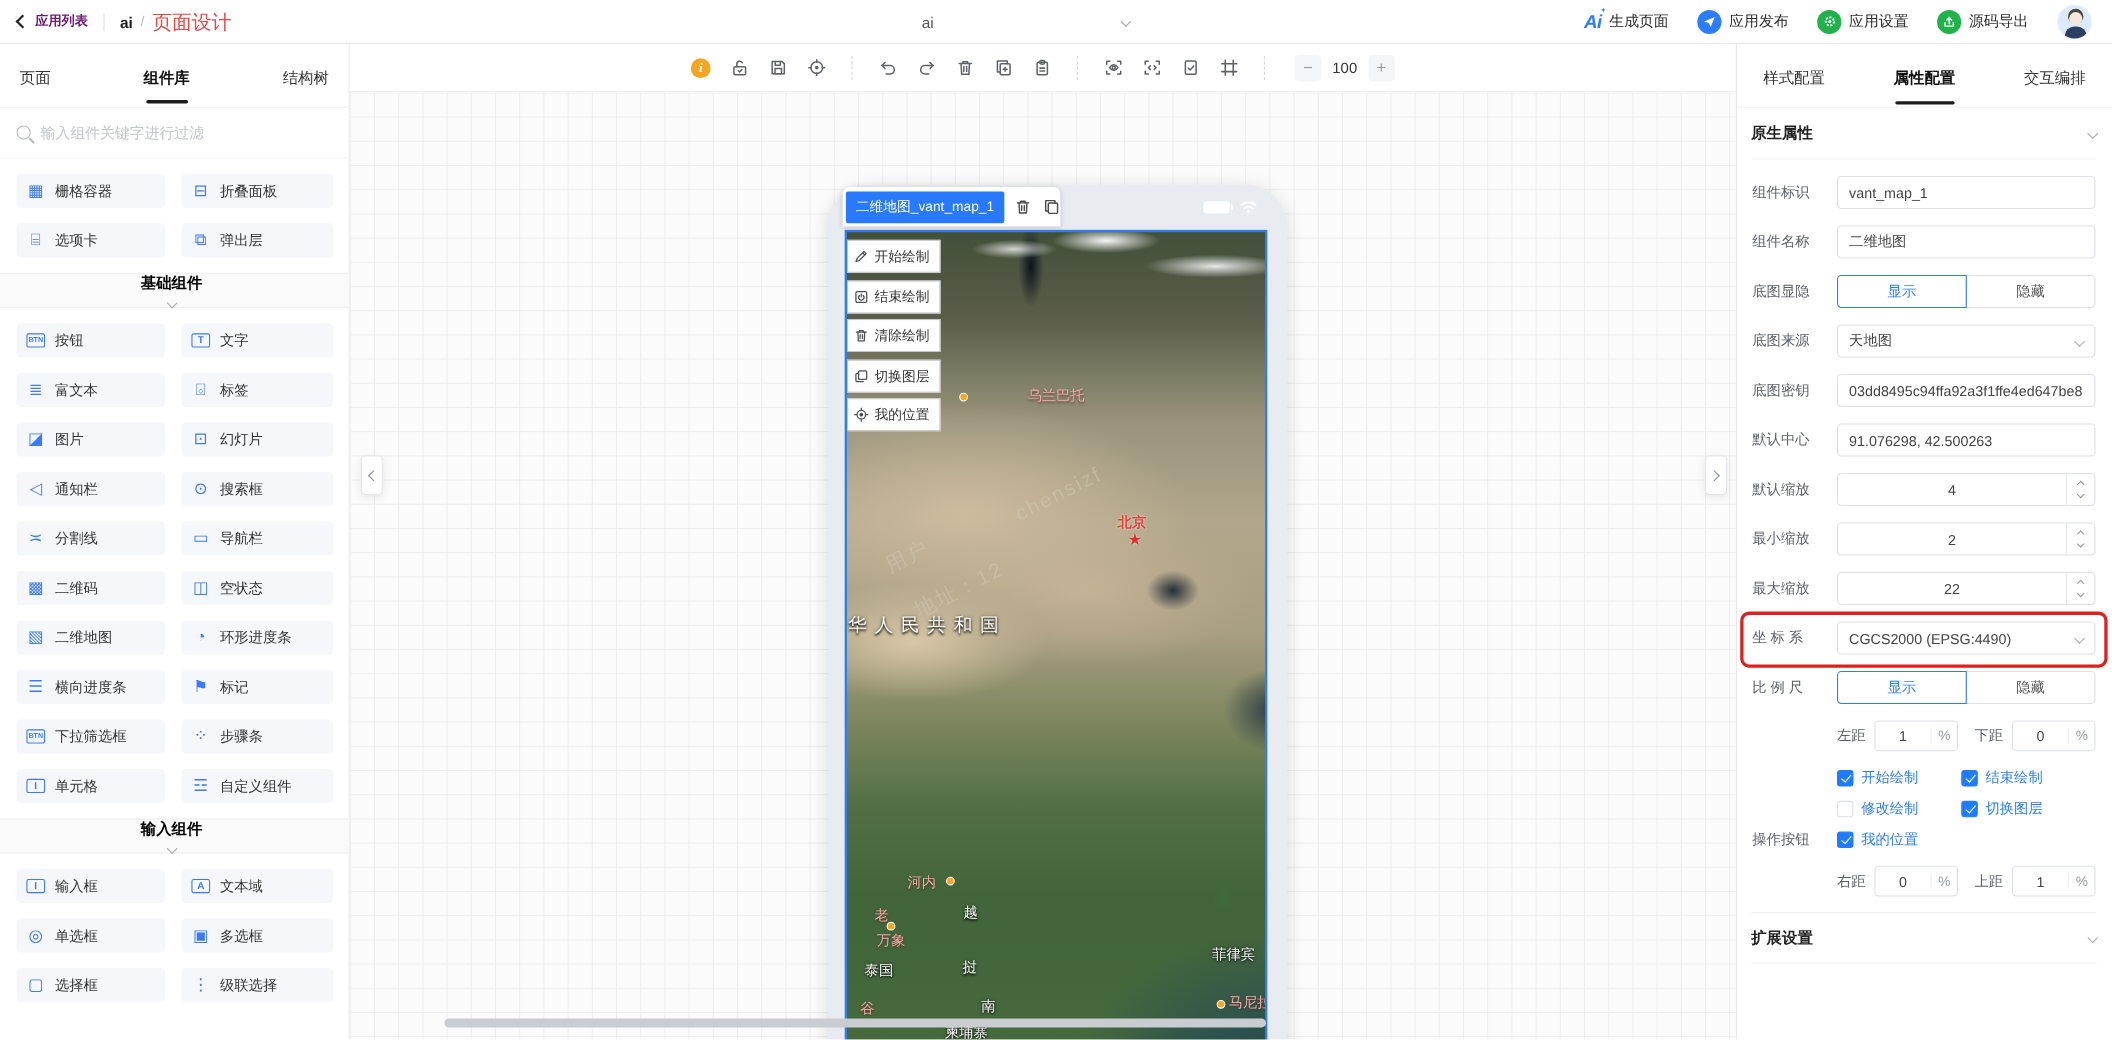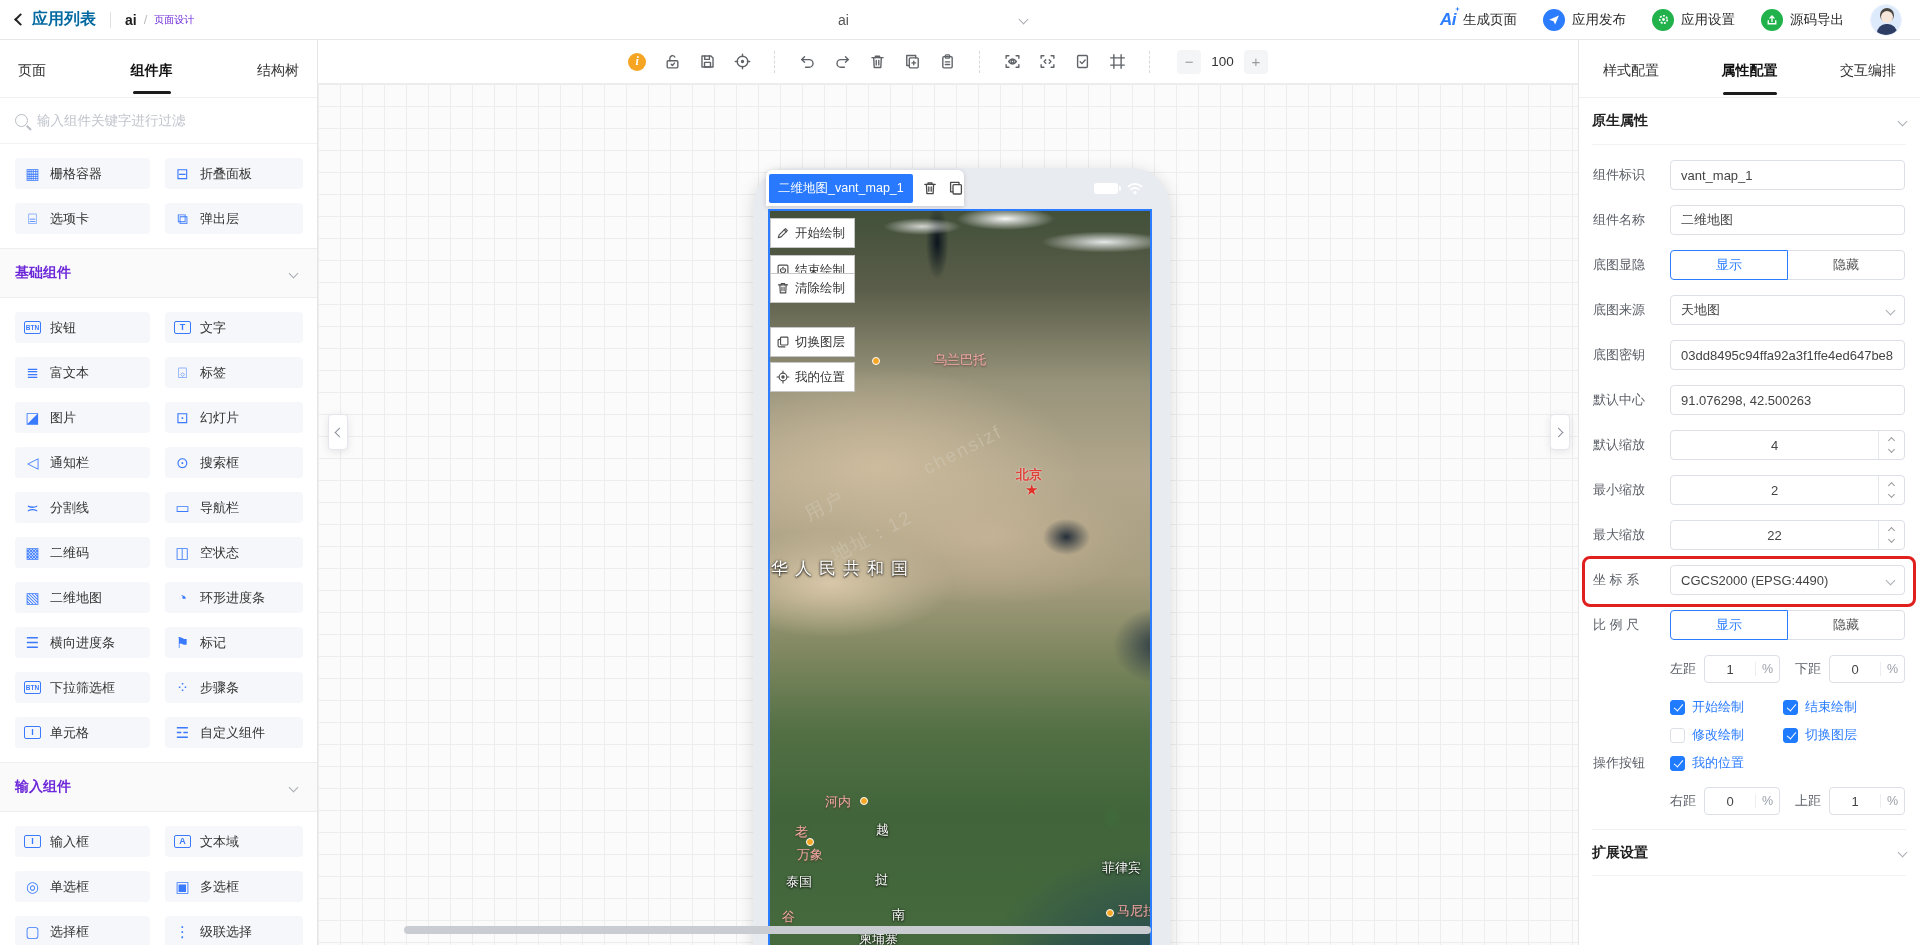--- a/index.html
+++ b/index.html
@@ -4,25 +4,25 @@
 <style>
   * { margin:0; padding:0; box-sizing:border-box; }
   html,body { width:1920px; height:945px; overflow:hidden; background:#fff;
     font-family:"Liberation Sans","DejaVu Sans",sans-serif; font-size:13px; color:#333; }
 
   
   .topbar { height:40px; background:#fff; border-bottom:1px solid #e8e8e8;
     display:flex; align-items:center; padding:0 18px 0 16px; position:relative; }
   .back-group { display:flex; align-items:center; gap:7px; cursor:pointer; }
   .chevL { width:9px; height:9px; border-left:2px solid #222; border-bottom:2px solid #222; transform:rotate(45deg); }
-  .back-label { font-size:16px; font-weight:bold; color:#0369a1; }
+  .back-label { font-size:12px; font-weight:bold; color:#701a75; }
   .tb-div { width:1px; height:16px; background:#e0e0e0; margin:0 14px; }
   .bc-app { font-weight:bold; color:#1c1c1c; font-size:14px; }
   .bc-sep { color:#bbb; margin:0 7px; }
-  .bc-page { color:#6d28d9; font-size:10px; }
+  .bc-page { color:#ef4444; font-size:18px; }
   .page-select { position:absolute; left:688px; width:345px; height:40px; display:flex;
     align-items:center; justify-content:space-between; padding:0 6px 0 150px; cursor:pointer; }
   .page-select .val { color:#555; font-size:14px; }
   .chev { display:inline-block; width:7px; height:7px; border-right:1.5px solid #a9adb3;
     border-bottom:1.5px solid #a9adb3; transform:rotate(45deg); }
   .chev.up { transform:rotate(-135deg); }
   .topbar-right { margin-left:auto; display:flex; align-items:center; gap:26px; }
   .tb-action { display:flex; align-items:center; gap:7px; cursor:pointer; font-size:13.5px; color:#2a2a2a; }
   .ai-logo { color:#2b7cff; font-weight:bold; font-style:italic; font-size:17px; letter-spacing:-.5px; position:relative; }
   .ai-logo::after { content:""; position:absolute; right:-4px; top:-3px; width:5px; height:5px;
@@ -45,22 +45,22 @@
   .lp-search { height:46px; display:flex; align-items:center; gap:9px; padding:0 15px; border-bottom:1px solid #f2f2f2; }
   .search-glyph { width:13px; height:13px; border:1.6px solid #b7bbc2; border-radius:50%; position:relative; flex:none; }
   .search-glyph::after { content:""; position:absolute; width:6px; height:1.6px; background:#b7bbc2; transform:rotate(45deg); left:10px; top:12px; }
   .lp-search input { border:none; outline:none; flex:1; font-size:13.5px; color:#333; font-family:inherit; }
   .lp-search input::placeholder { color:#c0c4cc; }
   .citems { display:grid; grid-template-columns:135px 138px; column-gap:15px; row-gap:14px; padding:14px 0 14px 15px; }
   .citem { height:31px; background:#f6f7fa; border-radius:4px; display:flex; align-items:center; gap:9px; padding:0 9px; cursor:grab; }
   .cicon { color:#3a7afe; font-size:15px; width:17px; text-align:center; flex:none; line-height:1; }
   .cicon.boxed { font-size:6.5px; font-weight:bold; border:1.2px solid #3a7afe; border-radius:2px; height:13px; line-height:11px; letter-spacing:0; }
   .clabel { font-size:13px; color:#333; white-space:nowrap; }
-  .lp-sec { height:50px; background:#fafafa; border-top:1px solid #eeeeee; border-bottom:1px solid #eeeeee;
-    display:flex; align-items:center; justify-content:space-between; padding:0 20px 0 15px; font-weight:bold; font-size:14px; color:#6d28d9; cursor:pointer; }
+  .lp-sec { height:32px; background:#fafafa; border-top:1px solid #eeeeee; border-bottom:1px solid #eeeeee;
+    display:flex; align-items:center; justify-content:space-between; padding:0 20px 0 15px; font-weight:bold; font-size:14px; color:#000000; cursor:pointer;flex-direction:column; }
 
   
   .canvas { flex:1; display:flex; flex-direction:column; min-width:0; }
   .canvas-toolbar { height:44px; background:#fff; border-bottom:1px solid #ececec; display:flex; align-items:center; justify-content:center; gap:17px; }
   .ti { width:18px; height:18px; display:flex; align-items:center; justify-content:center; cursor:pointer; }
   .ti svg { width:17px; height:17px; stroke:#5f6368; fill:none; stroke-width:1.3; stroke-linecap:round; stroke-linejoin:round; }
   .info-circ { width:18px; height:18px; border-radius:50%; background:#f5a522; color:#fff; font-weight:bold; font-style:italic;
     font-size:12px; display:flex; align-items:center; justify-content:center; font-family:"Liberation Serif",serif; cursor:pointer; }
   .dash-div { height:22px; border-left:1px dashed #d8d8d8; margin:0 6px; }
   .zoom-ctl { display:flex; align-items:center; gap:10px; margin-left:4px; }
@@ -483,21 +483,21 @@
             <span>开始绘制</span>
           </div>
           <div class="mbtn" style="top:44px;">
             <svg viewBox="0 0 16 16">
                 <rect x="2.4" y="2.4" width="11.2" height="11.2" rx="1.4"></rect>
                 <path d="M8 4.8v3"></path>
                 <path d="M6 6.4a2.8 2.8 0 1 0 4 0"></path>
               </svg>
             <span>结束绘制</span>
           </div>
-          <div class="mbtn" style="top:62px;">
+          <div class="mbtn" style="top:79px;">
             <svg viewBox="0 0 16 16">
                 <path d="M2.8 4.4h10.4"></path>
                 <path d="M6 4.4V3h4v1.4"></path>
                 <path d="M4.4 4.4l.5 9.2h6.2l.5-9.2"></path>
                 <path d="M6.8 7v4.2M9.2 7v4.2"></path>
               </svg>
             <span>清除绘制</span>
           </div>
           <div class="mbtn" style="top:116px;">
             <svg viewBox="0 0 16 16">

